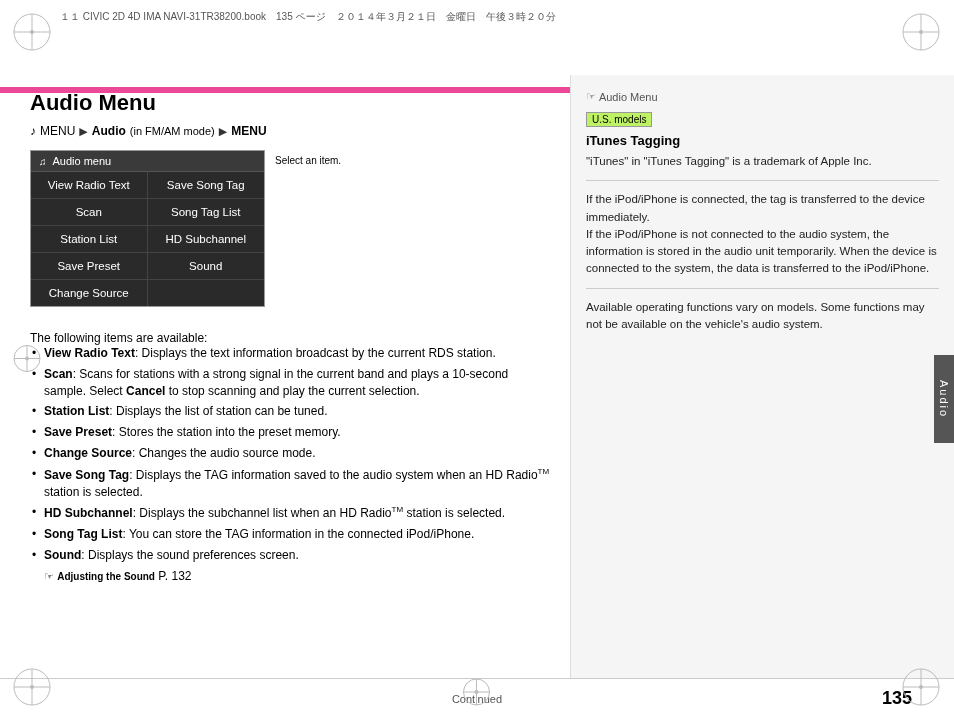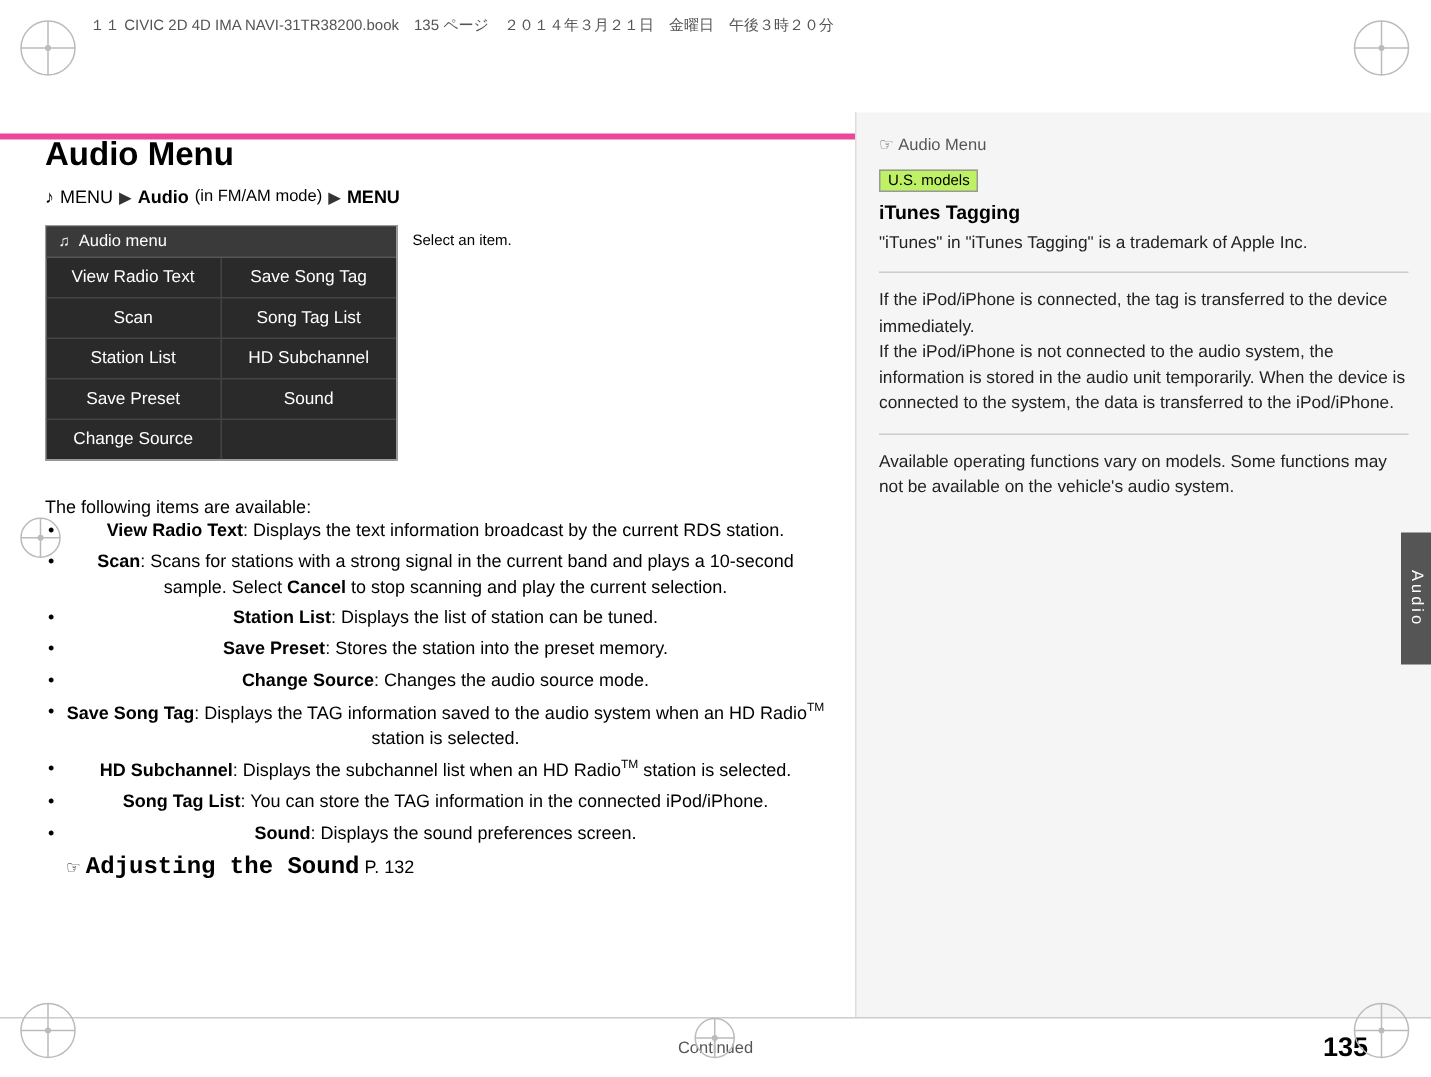--- a/index.html
+++ b/index.html
@@ -15,21 +15,21 @@
       position: relative;
     }
 
     
     .header-strip {
       position: absolute;
       top: 0;
       left: 0;
       right: 0;
       height: 93px;
-      border-bottom: 4px solid #ec4899;
+      border-bottom: 6px solid #ec4899;
     }
 
     .japanese-text {
       position: absolute;
       top: 10px;
       left: 60px;
       font-size: 10px;
       color: #555;
       white-space: nowrap;
     }
@@ -133,38 +133,36 @@
     .bullet-list {
       list-style: none;
       padding: 0;
     }
     .bullet-list li {
       padding-left: 14px;
       position: relative;
       margin-bottom: 4px;
       font-size: 12px;
       line-height: 1.4;
-      text-align: center;
     }
     .bullet-list li::before {
       content: "•";
       position: absolute;
       left: 2px;
     }
     .bullet-list li .bold {
       font-weight: bold;
     }
     .tm-sup {
       font-size: 8px;
       vertical-align: super;
     }
     .ref-link {
       font-weight: bold;
-      font-size: 16px;
-      font-family: Liberation Mono, monospace;
+      font-size: 10px;
     }
 
     
     .right-panel-breadcrumb {
       font-size: 11px;
       color: #555;
       margin-bottom: 8px;
       display: flex;
       align-items: center;
       gap: 3px;

